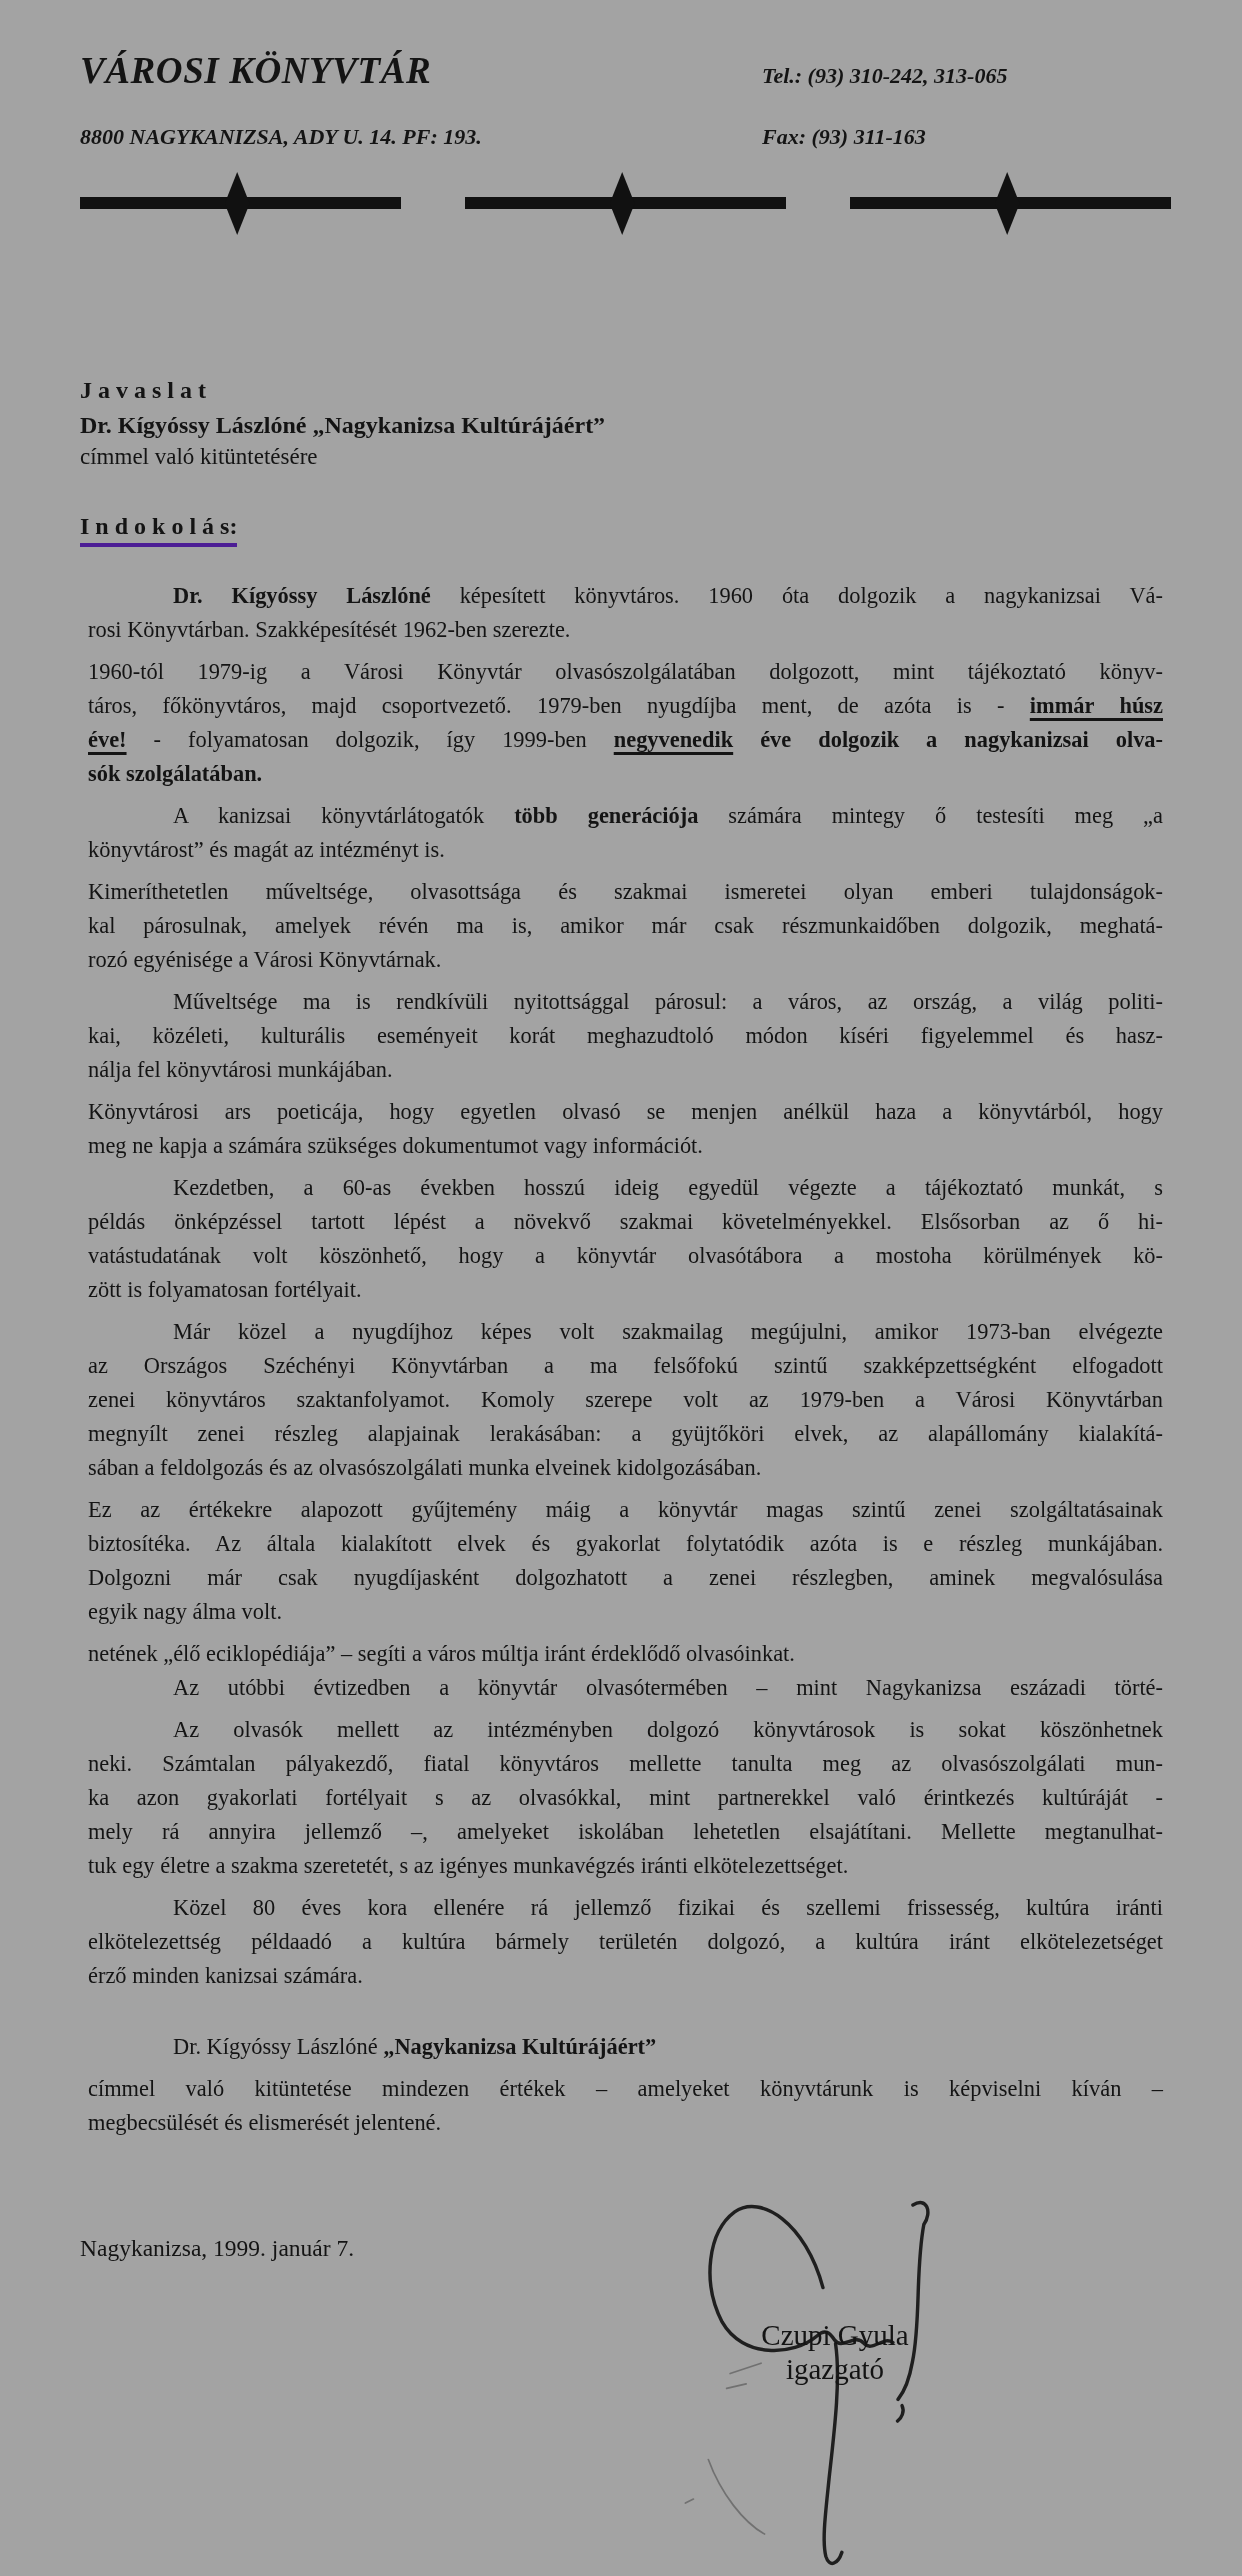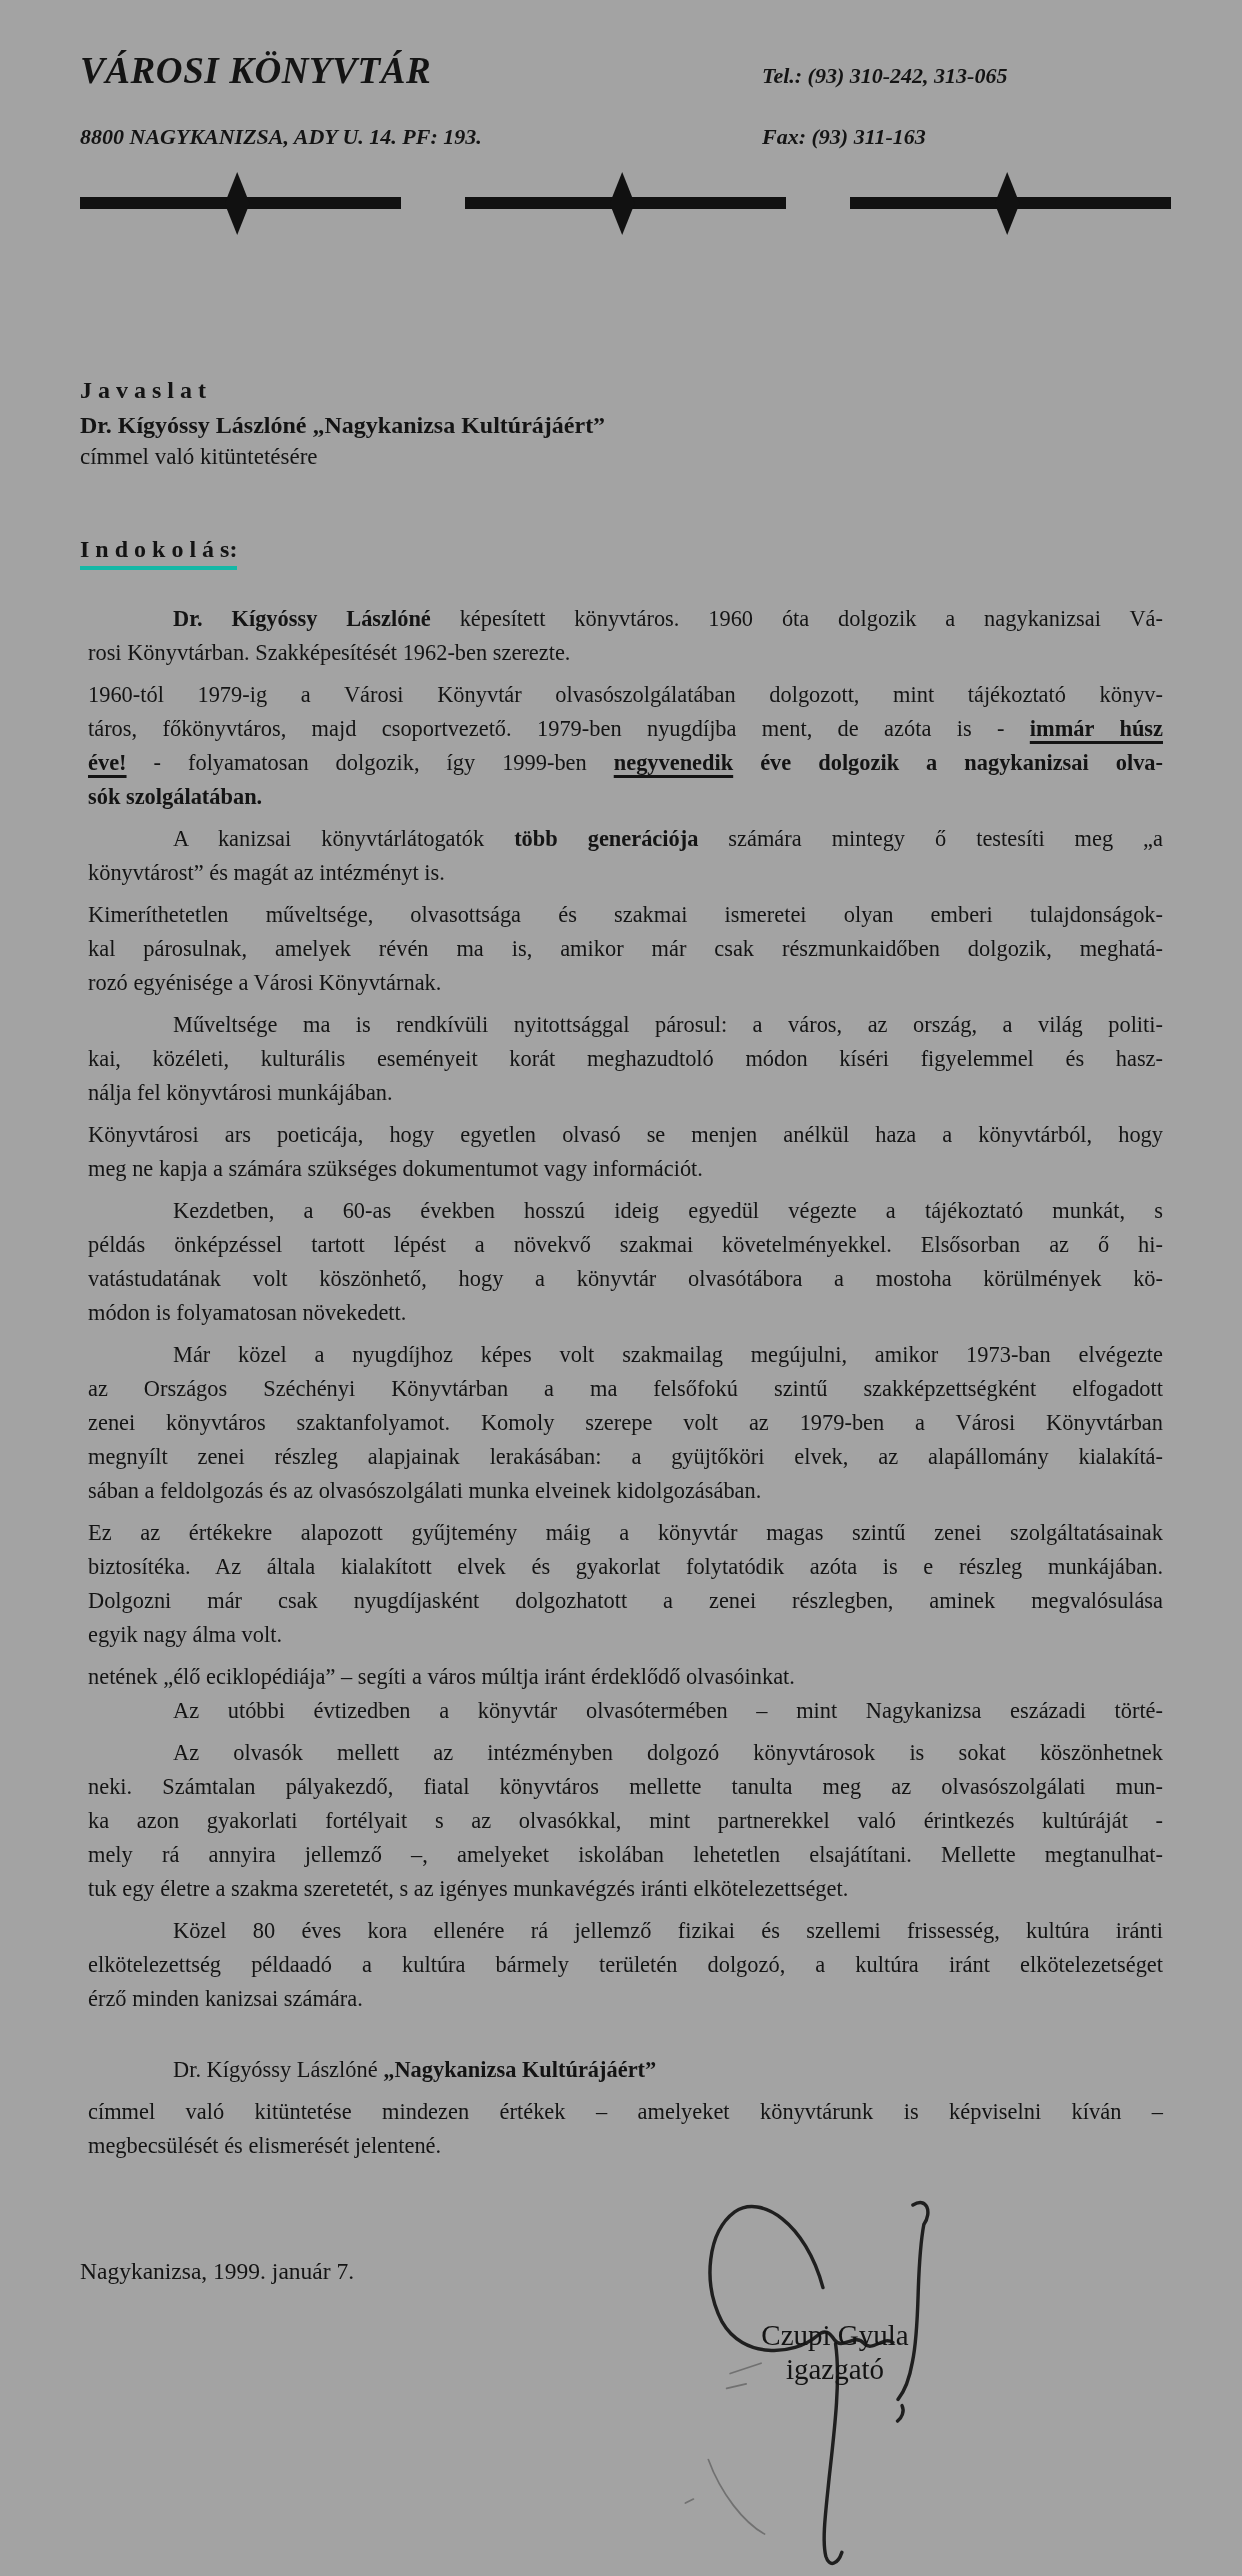--- a/index.html
+++ b/index.html
@@ -23,21 +23,21 @@
   .seg .diamond{
     position:absolute;top:0;left:calc(49% - 12.6px);width:25px;height:63px;background:#111;
     -webkit-clip-path:polygon(50% 0,100% 50%,50% 100%,0 50%);
     clip-path:polygon(50% 0,100% 50%,50% 100%,0 50%);
   }
   
   .title{font-size:24px;font-weight:bold;margin-top:141px;line-height:29px;}
   .subject{font-size:24px;font-weight:bold;margin-top:5.7px;line-height:29px;}
   .subject-suffix{font-size:23px;margin-top:3.4px;line-height:27.5px;}
   .section-heading{margin-top:41px;font-size:24px;font-weight:bold;line-height:29px;}
-  .section-heading .underlined{border-bottom:4px solid #14b8a6;padding-bottom:2.9px;display:inline-block;margin-top:23px;}
+  .section-heading .underlined{border-bottom:4px solid #4c1d95;padding-bottom:2.9px;display:inline-block;}
   
   .body-text{margin-top:32px;font-size:22.4px;line-height:34px;}
   .para{margin:8px;}
   .para.space-before{margin-top:37px;}
   .line{display:block;text-align:justify;text-align-last:justify;-moz-text-align-last:justify;}
   .line.last{text-align:left;text-align-last:left;-moz-text-align-last:left;}
   .line.indent{text-indent:85px;}
   .b{font-weight:bold;}
   .i{}
   .u{text-decoration:underline;text-decoration-thickness:2.9px;text-underline-offset:5.2px;}
@@ -114,21 +114,21 @@
           <span class="line last"><span>nálja fel könyvtárosi munkájában.</span></span>
         </p>
         <p class="para">
           <span class="line"><span>Könyvtárosi ars poeticája, hogy egyetlen olvasó se menjen anélkül haza a könyvtárból, hogy</span></span>
           <span class="line last"><span>meg ne kapja a számára szükséges dokumentumot vagy információt.</span></span>
         </p>
         <p class="para">
           <span class="line indent"><span>Kezdetben, a 60-as években hosszú ideig egyedül végezte a tájékoztató munkát, s</span></span>
           <span class="line"><span>példás önképzéssel tartott lépést a növekvő szakmai követelményekkel. Elsősorban az ő hi-</span></span>
           <span class="line"><span>vatástudatának volt köszönhető, hogy a könyvtár olvasótábora a mostoha körülmények kö-</span></span>
-          <span class="line last"><span>módon is folyamatosan növekedett.</span></span>
+          <span class="line last"><span>zött is folyamatosan fortélyait.</span></span>
         </p>
         <p class="para">
           <span class="line indent"><span>Már közel a nyugdíjhoz képes volt szakmailag megújulni, amikor 1973-ban elvégezte</span></span>
           <span class="line"><span>az Országos Széchényi Könyvtárban a ma felsőfokú szintű szakképzettségként elfogadott</span></span>
           <span class="line"><span>zenei könyvtáros szaktanfolyamot. Komoly szerepe volt az 1979-ben a Városi Könyvtárban</span></span>
           <span class="line"><span>megnyílt zenei részleg alapjainak lerakásában: a gyüjtőköri elvek, az alapállomány kialakítá-</span></span>
           <span class="line last"><span>sában a feldolgozás és az olvasószolgálati munka elveinek kidolgozásában.</span></span>
         </p>
         <p class="para">
           <span class="line"><span>Ez az értékekre alapozott gyűjtemény máig a könyvtár magas szintű zenei szolgáltatásainak</span></span>

